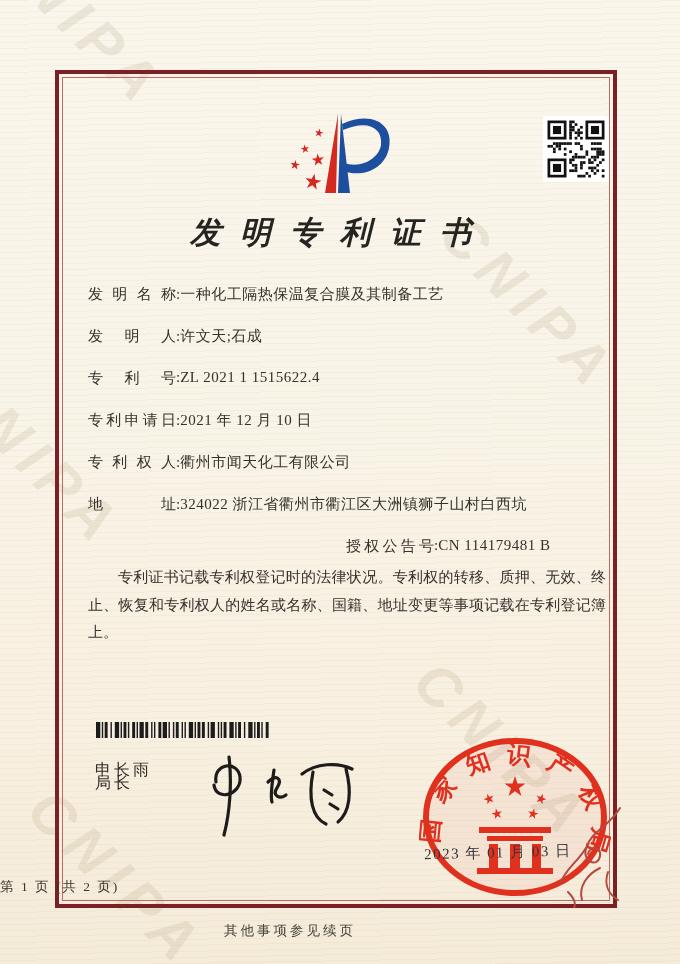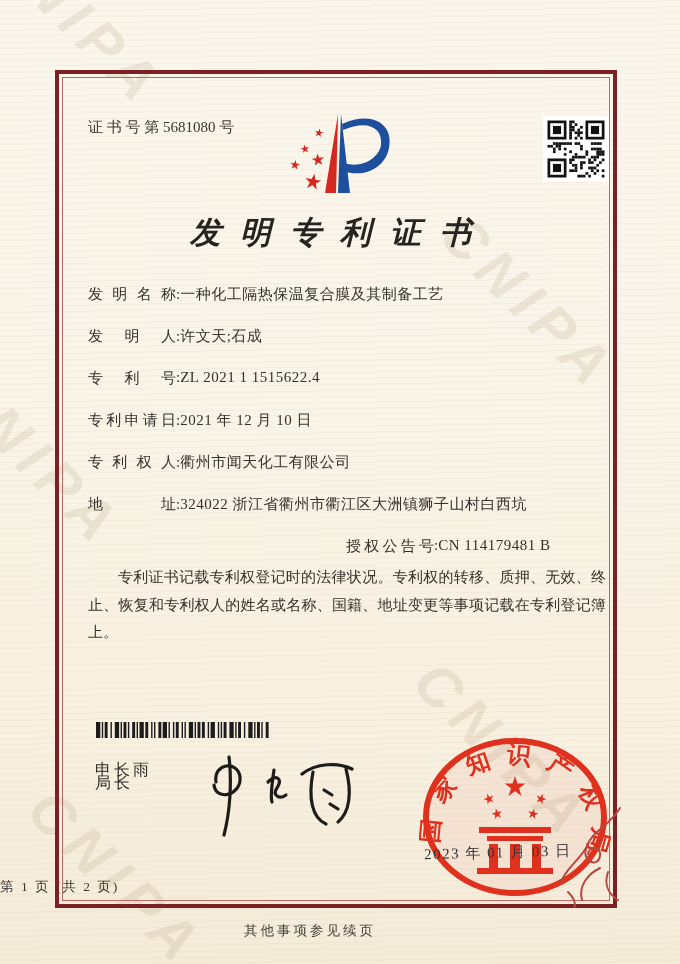--- a/index.html
+++ b/index.html
@@ -45,39 +45,38 @@
   .official.t1{top:773px;text-align:center;}
   .official.t2{top:760px;}
   .signature{position:absolute;left:186px;top:750px;}
   .seal{position:absolute;left:419px;top:735px;}
   .seal-date{
     position:absolute;left:424px;top:843px;width:175px;font-size:15px;
     color:#37343a;letter-spacing:1.5px;transform:rotate(-1.5deg);white-space:nowrap;
   }
   .flourish{position:absolute;left:548px;top:802px;}
   .page-footer{position:absolute;left:0;top:878px;width:680px;font-size:13.5px;letter-spacing:2px;color:#3a372f;}
-  .cont-note{position:absolute;left:0;top:922px;width:580px;text-align:center;font-size:13.5px;letter-spacing:3px;color:#45423a;padding-left:20px;}
+  .cont-note{position:absolute;left:0;top:922px;width:580px;text-align:center;font-size:13.5px;letter-spacing:3px;color:#45423a;}
 </style>
 </head>
 <body>
 
 <div class="page">
   <div class="texture"></div>
 
   <div class="wm" style="left:-34px;top:-16px;">CNIPA</div>
   <div class="wm" style="left:418px;top:268px;">CNIPA</div>
   <div class="wm" style="left:-76px;top:424px;">CNIPA</div>
   <div class="wm" style="left:392px;top:716px;">CNIPA</div>
   <div class="wm" style="left:6px;top:844px;">CNIPA</div>
 
   <div class="frame">
     <div class="frame-inner"></div>
   </div>
 
-  <div class="certno">证 书 号 第 5681080 号</div>
 
   <svg class="logo" width="132" height="108" viewBox="0 0 132 108">
     <defs>
       <path id="star" d="M0,-1 L0.225,-0.31 0.951,-0.31 0.363,0.118 0.588,0.809 0,0.382 -0.588,0.809 -0.363,0.118 -0.951,-0.31 -0.225,-0.31 Z"></path>
     </defs>
     <path d="M62,22 C92,8 114,22 109,46 C105,67 83,76 63,69 L64,61 C82,67 99,56 101,43 C103,26 88,17 63,28 Z" fill="#1d4f9e"></path>
     <polygon points="58,12 45,91 56,91" fill="#d5281e"></polygon>
     <polygon points="61,12 58,91 70,91" fill="#1d4f9e"></polygon>
     <g fill="#d5281e">
       <use href="#star" transform="translate(39,31) scale(4.5) rotate(12)"></use>

